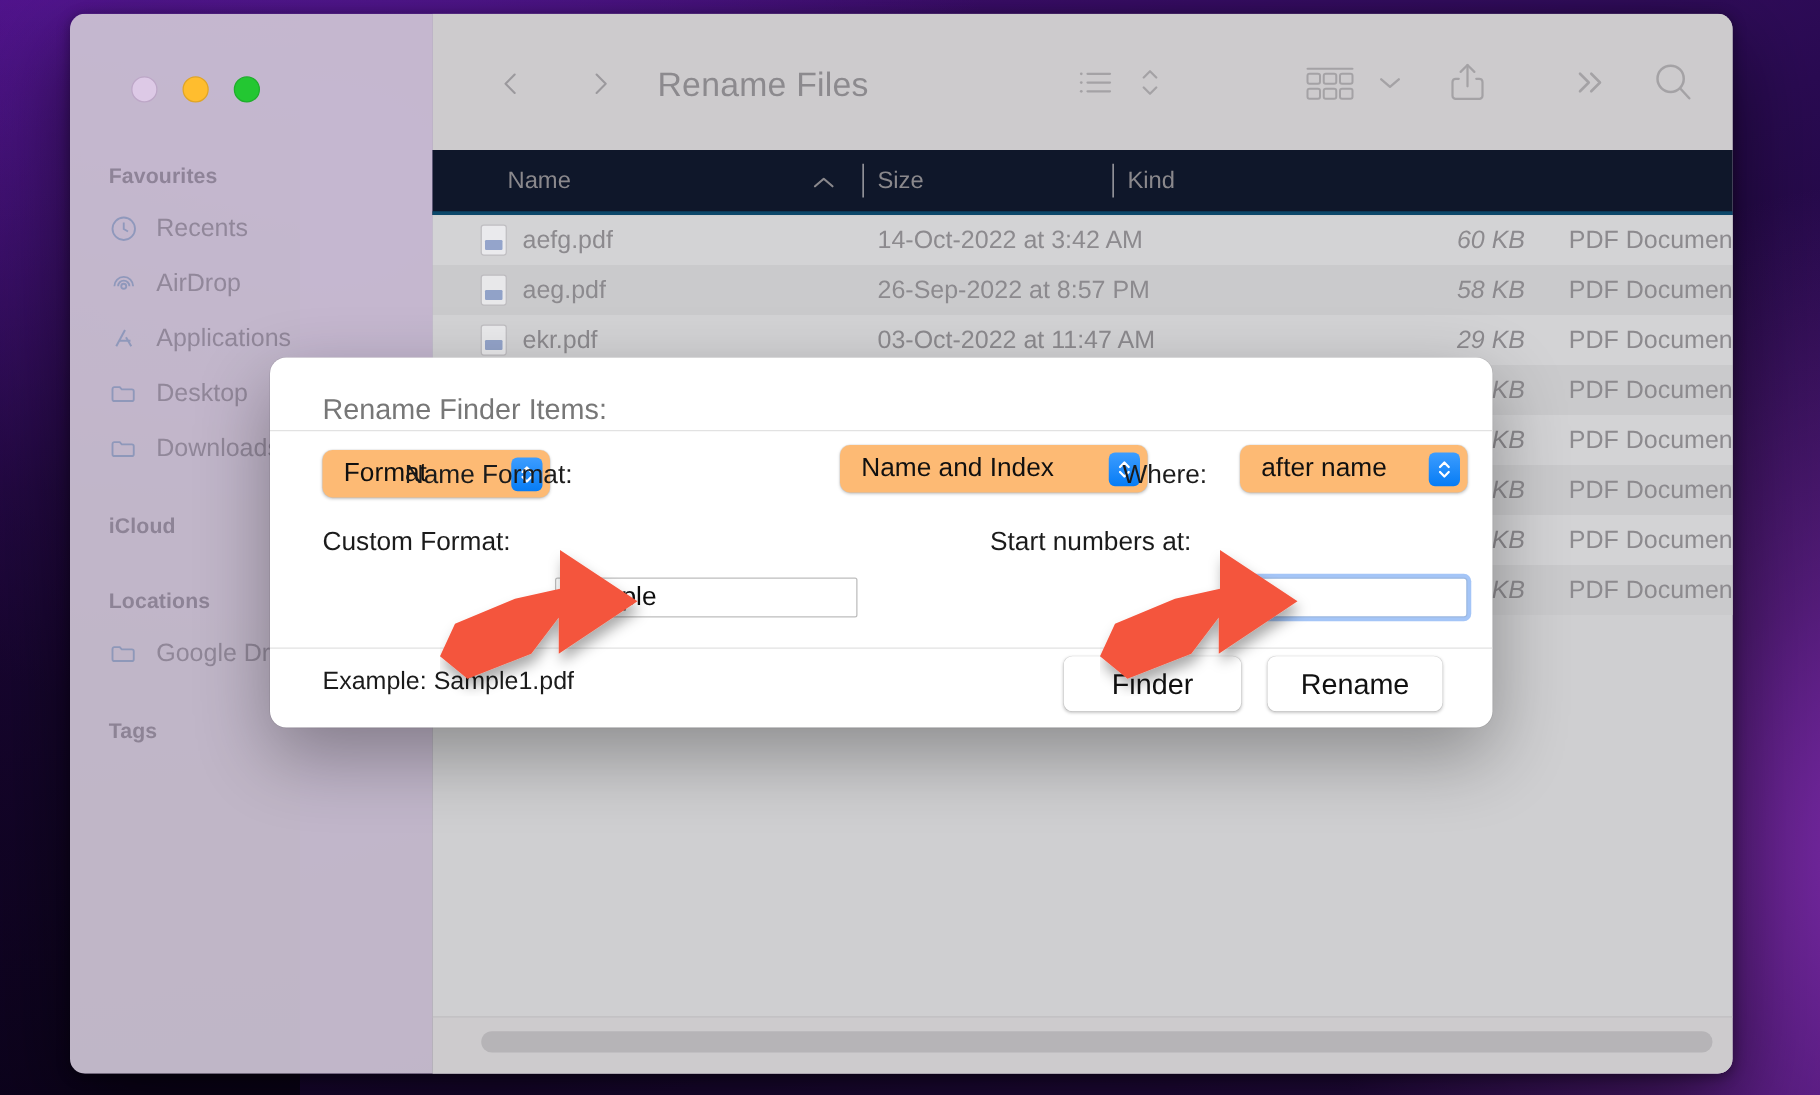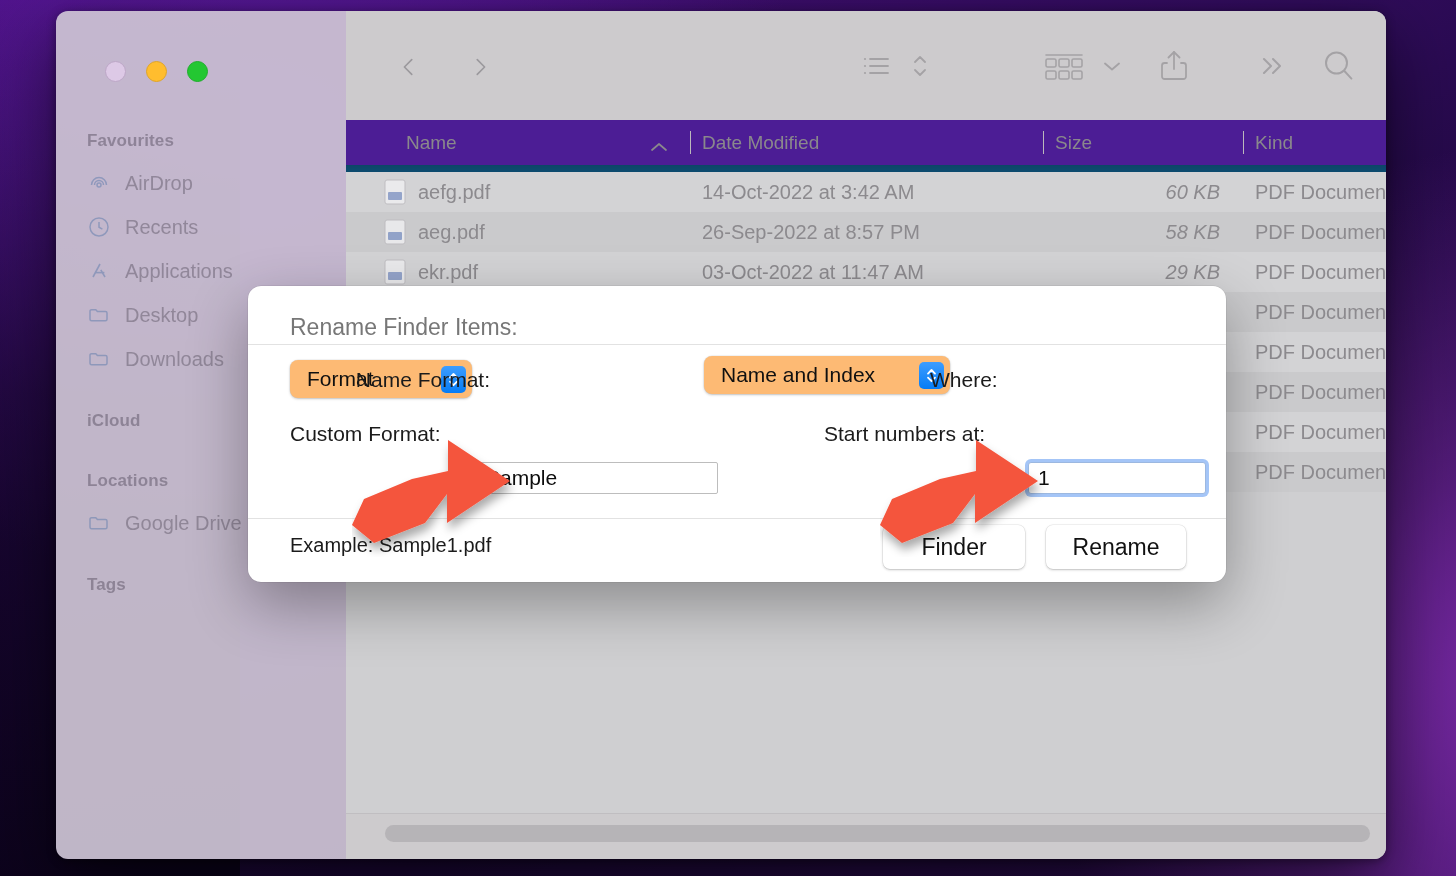--- a/index.html
+++ b/index.html
@@ -60,22 +60,22 @@
   #tb-back { left:52px; }
   #tb-fwd  { left:123px; }
   #tb-title {
     position:absolute; left:180px; top:42px; font-size:27px; color:#8c8a8e;
     font-weight:500; letter-spacing:.2px;
   }
   .tb-right { position:absolute; top:0; height:109px; display:flex; align-items:center; gap:0; }
   .tb-btn { opacity:.42; display:flex; align-items:center; justify-content:center; }
 
   #colhead {
-    height:52px; flex:0 0 52px; background:#4c1d95; position:relative;
-    border-bottom:7px solid #0c4a6e;
+    height:52px; flex:0 0 52px; background:#0f172a; position:relative;
+    border-bottom:3px solid #0c4a6e;
     display:flex; align-items:flex-start;
   }
   #colhead:after{ content:""; position:absolute; left:0; right:0; bottom:-5px; height:5px;
     background:linear-gradient(180deg, rgba(0,0,0,.06), rgba(0,0,0,0)); }
   .col { font-size:19px; color:#8a888c; position:relative; height:100%; display:flex; align-items:center; }
   .col .divider { position:absolute; right:0; top:11px; bottom:11px; width:1px; background:#bbb9bc; }
   .col-name { width:345px; padding-left:60px; }
   .col-name .sortarrow { position:absolute; right:22px; top:17px; }
   .col-date { width:353px; padding-left:11px; }
   .col-size { width:200px; padding-left:11px; }
@@ -89,21 +89,21 @@
   .f-date { width:353px; padding-left:11px; }
   .f-size { width:200px; padding-left:11px; text-align:right; padding-right:24px;font-style:italic; }
   .f-kind { flex:1; padding-left:11px; white-space:nowrap; overflow:hidden; }
   .pdficon { width:22px; height:26px; flex:0 0 22px; position:relative; opacity:.75; }
 
   #statusbar { height:46px; flex:0 0 46px; background:#cdcbcd; border-top:1px solid #c0bec1; position:relative; }
   #hscroll { position:absolute; left:39px; right:22px; top:11px; height:17px; border-radius:9px; background:#b6b4b7; }
 
   
   #sheet {
-    position:absolute; left:248px; top:286px; width:978px; height:296px;
+    position:absolute; left:216px; top:286px; width:978px; height:296px;
     background:#fff; border-radius:13px;
     box-shadow: 0 22px 60px rgba(0,0,0,.33), 0 0 0 .5px rgba(0,0,0,.10);
     font-size: 21px; color:#1b1b1b; overflow:hidden;
   }
   #sheet-title {
     position:absolute; left:42px; top:28px; font-size:23px; color:#777;
   }
   .sheet-rule { position:absolute; left:0; right:0; height:1px; background:#e2e2e2; }
   #rule-top { top:58px; }
   #rule-bot { top:232px; }
@@ -165,36 +165,36 @@
       <div class="tl close"></div>
       <div class="tl min"></div>
       <div class="tl max"></div>
     </div>
 
     <div class="sb-head">Favourites</div>
 
     <div class="sb-item">
       <span class="sb-icon">
         <svg width="24" height="24" viewBox="0 0 24 24" fill="none" stroke="#4a6fa5" stroke-width="1.5">
+          <circle cx="12" cy="12" r="9"></circle>
+            <path d="M12 7v5.2l3.4 2"></path>
+        </svg>
+      </span>
+      <span class="sb-label">Recents</span>
+    </div>
+
+    <div class="sb-item">
+      <span class="sb-icon">
+        <svg width="24" height="24" viewBox="0 0 24 24" fill="none" stroke="#4a6fa5" stroke-width="1.5">
           <circle cx="12" cy="14" r="2"></circle>
           <path d="M7.5 14a4.5 4.5 0 019 0"></path>
           <path d="M4.5 14a7.5 7.5 0 0115 0"></path>
         </svg>
       </span>
       <span class="sb-label">AirDrop</span>
-    </div>
-
-    <div class="sb-item">
-      <span class="sb-icon">
-        <svg width="24" height="24" viewBox="0 0 24 24" fill="none" stroke="#4a6fa5" stroke-width="1.5">
-          <circle cx="12" cy="12" r="9"></circle>
-            <path d="M12 7v5.2l3.4 2"></path>
-        </svg>
-      </span>
-      <span class="sb-label">Recents</span>
     </div>
 
     <div class="sb-item">
       <span class="sb-icon">
         <svg width="24" height="24" viewBox="0 0 24 24" fill="none" stroke="#4a6fa5" stroke-width="1.6">
           <path d="M6 18L13 5"></path>
             <path d="M18 18L13.8 10.8"></path>
             <path d="M8.4 13.6h9"></path>
         </svg>
       </span>
@@ -245,20 +245,21 @@
       <div class="tb-nav" id="tb-back">
         <svg class="chev" viewBox="0 0 24 24" fill="none" stroke="#9b999d" stroke-width="1.8" stroke-linecap="round" stroke-linejoin="round">
             <path d="M15 4L7 12l8 8"></path>
           </svg>
       </div>
       <div class="tb-nav" id="tb-fwd">
         <svg class="chev" viewBox="0 0 24 24" fill="none" stroke="#9b999d" stroke-width="1.8" stroke-linecap="round" stroke-linejoin="round">
             <path d="M9 4l8 8-8 8"></path>
           </svg>
       </div>
+      <div id="tb-title">Rename Files</div>
 
       <div class="tb-right" style="left:510px;">
         <div class="tb-btn" style="width:46px;">
           <svg width="34" height="26" viewBox="0 0 34 26" fill="none" stroke="#6e6c70" stroke-width="1.8" stroke-linecap="round">
             <circle cx="3" cy="6" r="1.1" fill="#6e6c70" stroke="none"></circle>
               <path d="M8 6h18"></path>
             <circle cx="3" cy="13" r="1.1" fill="#6e6c70" stroke="none"></circle>
               <path d="M8 13h18"></path>
             <circle cx="3" cy="20" r="1.1" fill="#6e6c70" stroke="none"></circle>
               <path d="M8 20h18"></path>
@@ -320,24 +321,20 @@
     <div id="colhead">
       <div class="col col-name">
         <span>Name</span>
         <span class="sortarrow">
           <svg width="20" height="14" viewBox="0 0 20 14" fill="none" stroke="#8a888c" stroke-width="1.7" stroke-linecap="round" stroke-linejoin="round">
               <path d="M3 10l7-6 7 6"></path>
             </svg>
         </span>
         <span class="divider"></span>
       </div>
-      <div class="col col-date">
-        <span>Date Modified</span>
-        <span class="divider"></span>
-      </div>
       <div class="col col-size">
         <span>Size</span>
         <span class="divider"></span>
       </div>
       <div class="col col-kind">
         <span>Kind</span>
       </div>
     </div>
 
     <div id="filelist">
@@ -440,20 +437,29 @@
     <span class="lbl">Name and Index</span>
     <span class="stepper">
       <svg width="13" height="17" viewBox="0 0 13 17" fill="none" stroke="#fff" stroke-width="1.8" stroke-linecap="round" stroke-linejoin="round">
           <path d="M3 6.6L6.5 3l3.5 3.6"></path>
           <path d="M3 10.6l3.5 3.6 3.5-3.6"></path>
         </svg>
     </span>
   </div>
 
   <div id="lbl-where">Where:</div>
+  <div class="pop" id="pop-where">
+    <span class="lbl">after name</span>
+    <span class="stepper">
+      <svg width="13" height="17" viewBox="0 0 13 17" fill="none" stroke="#fff" stroke-width="1.8" stroke-linecap="round" stroke-linejoin="round">
+          <path d="M3 6.6L6.5 3l3.5 3.6"></path>
+          <path d="M3 10.6l3.5 3.6 3.5-3.6"></path>
+        </svg>
+    </span>
+  </div>
 
   <div id="lbl-custom">Custom Format:</div>
   <div class="tfield" id="fld-custom">
     <span>Sample</span>
   </div>
 
   <div id="lbl-start">Start numbers at:</div>
   <div class="tfield" id="fld-start">
     <span>1</span>
   </div>

